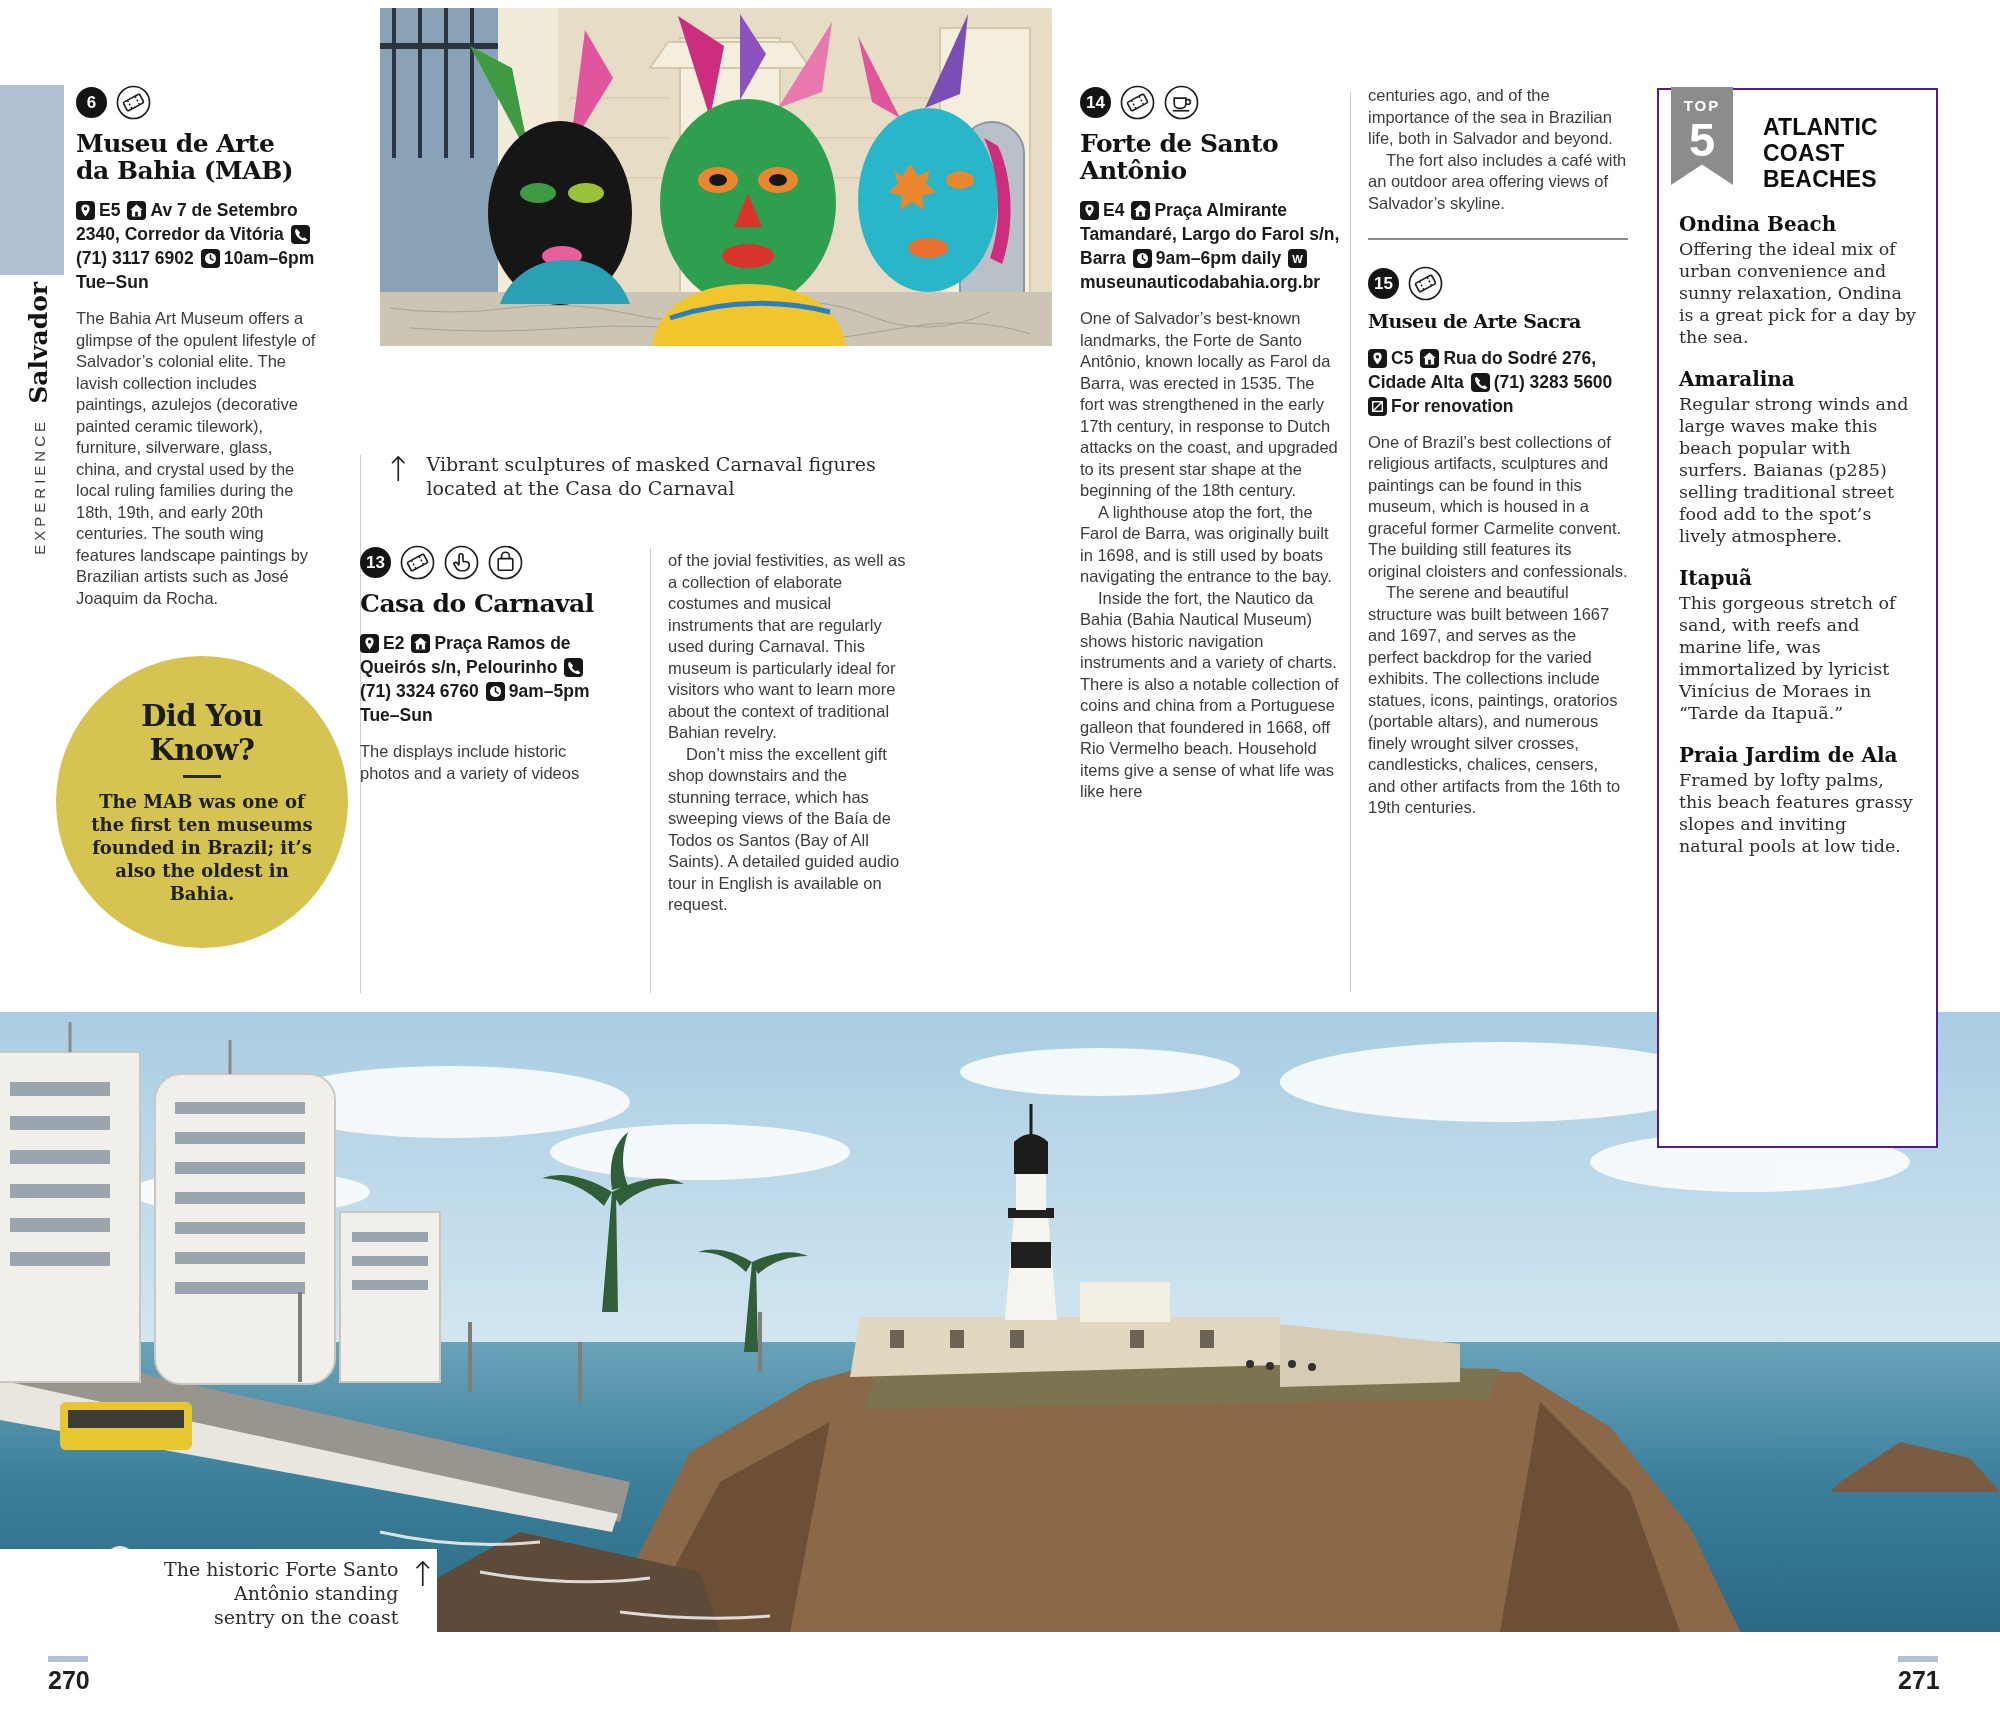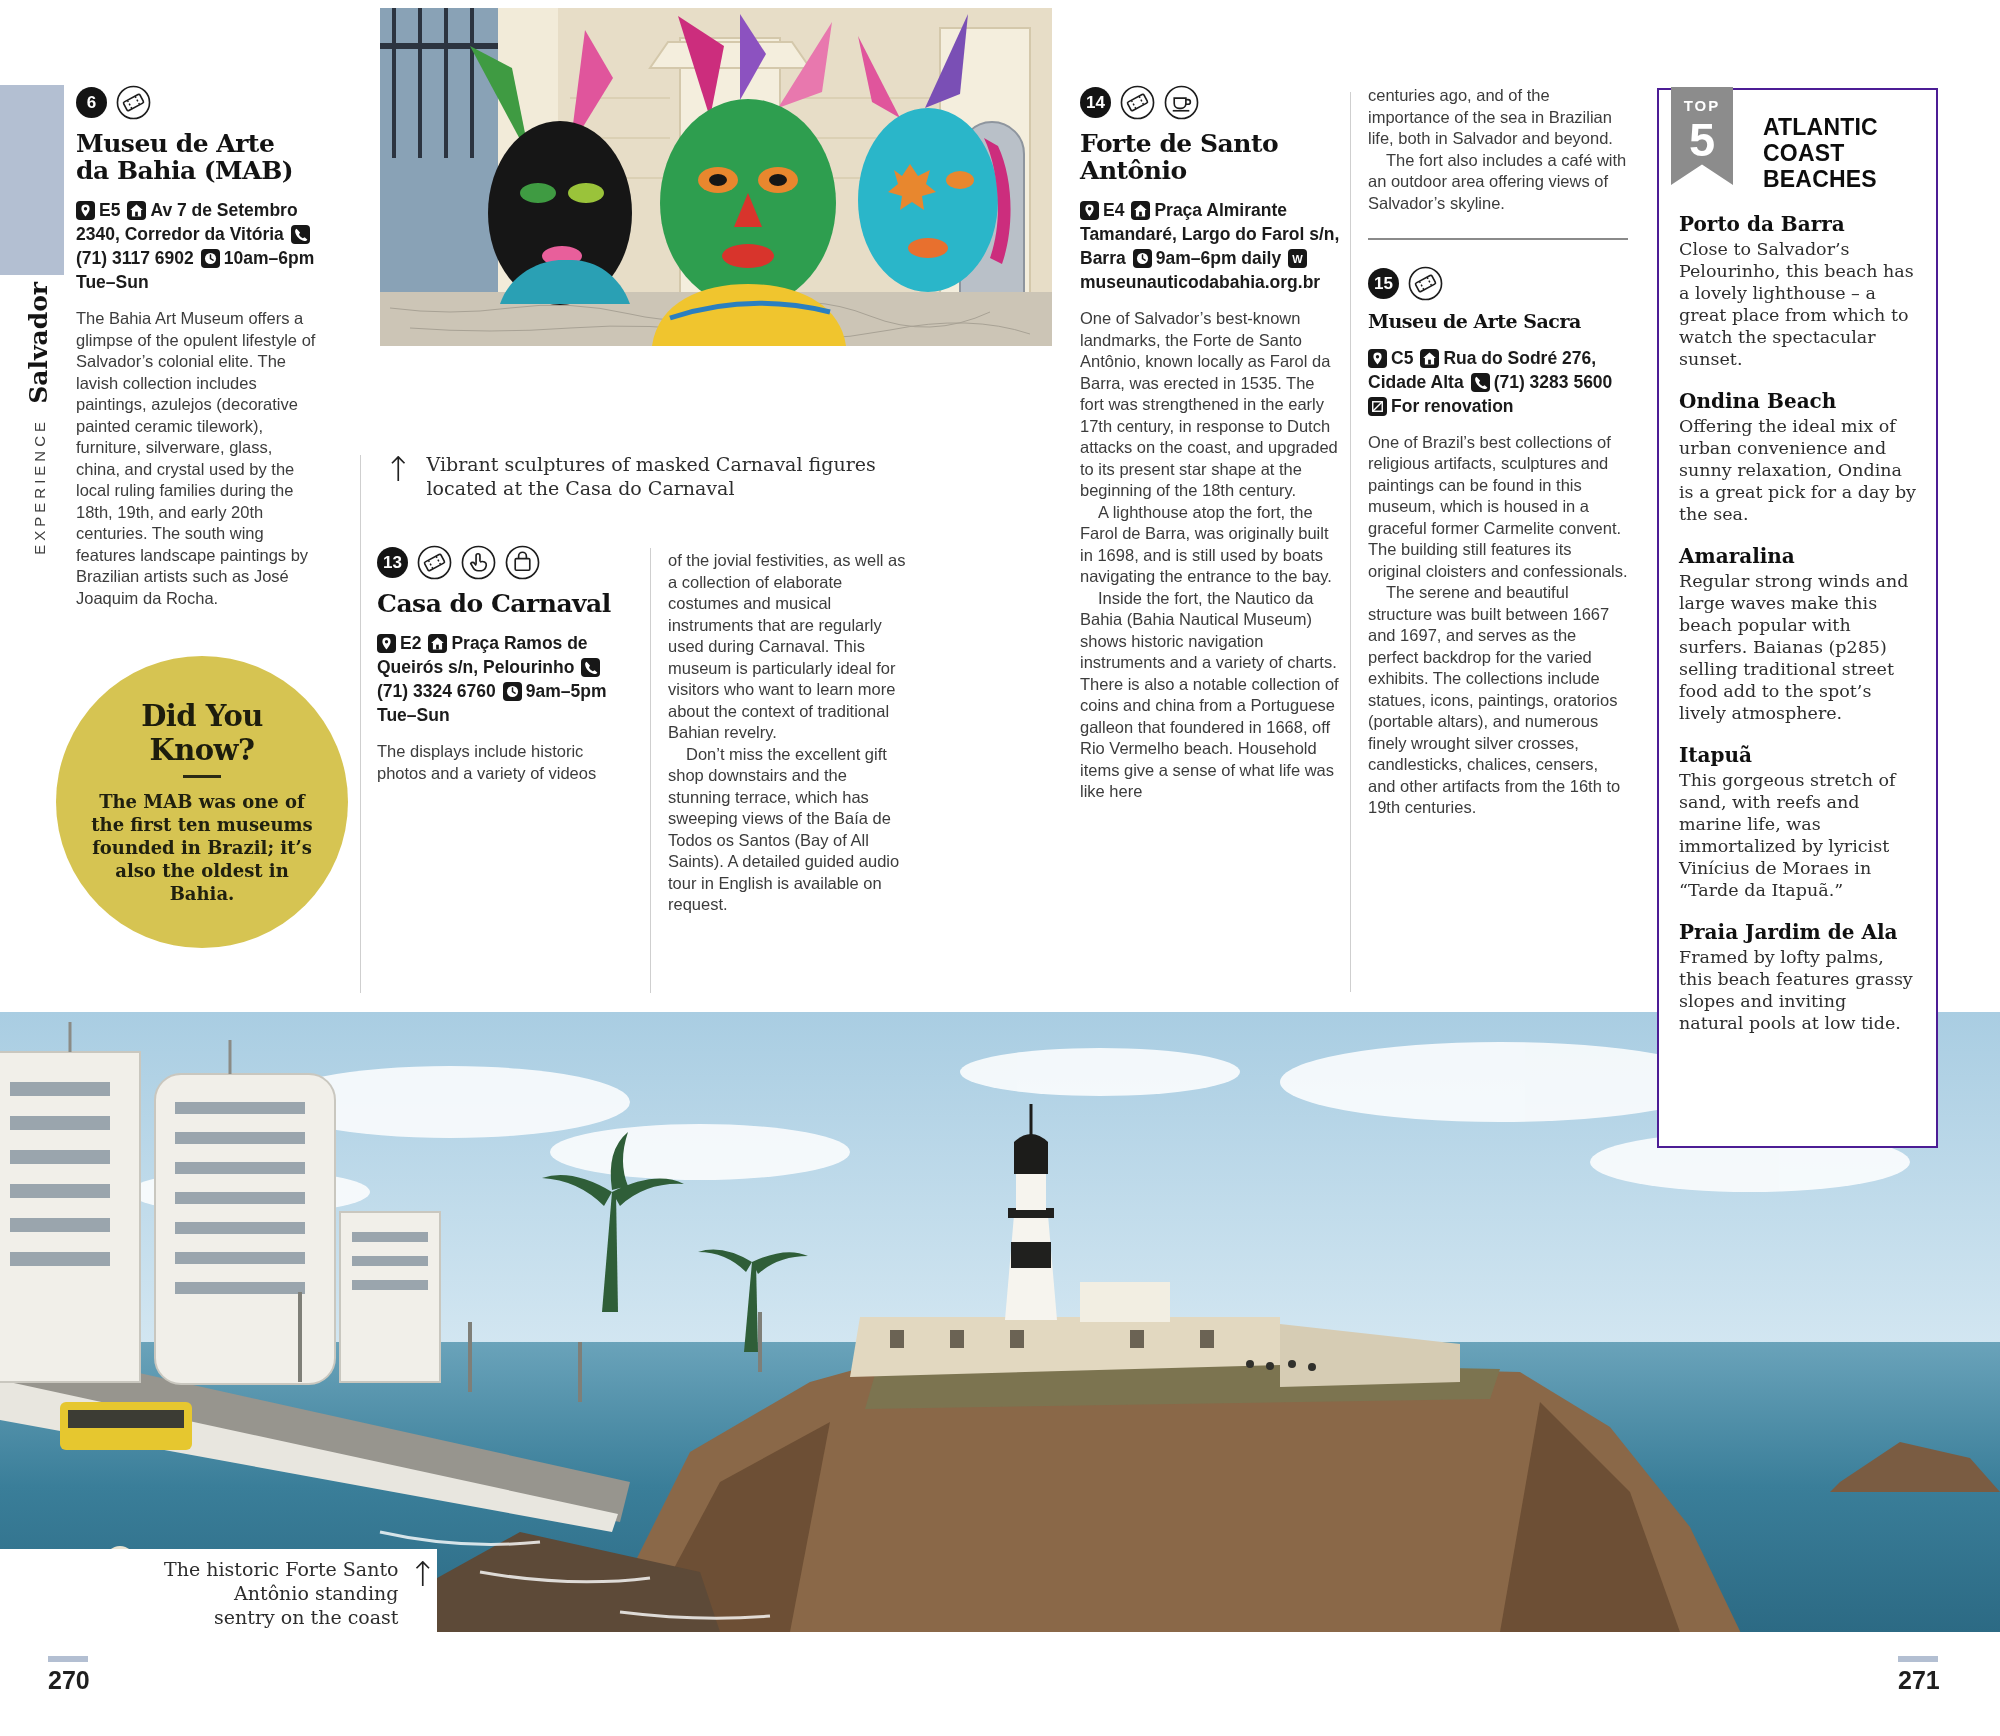--- a/index.html
+++ b/index.html
@@ -219,21 +219,21 @@
       <p>The Bahia Art Museum offers a glimpse of the opulent lifestyle of Salvador’s colonial elite. The lavish collection includes paintings, azulejos (decorative painted ceramic tilework), furniture, silverware, glass, china, and crystal used by the local ruling families during the 18th, 19th, and early 20th centuries. The south wing features landscape paintings by Brazilian artists such as José Joaquim da Rocha.</p>
     </div>
   </div>
 
   <div class="dyk">
     <h3>Did You Know?</h3>
     <div class="rule"></div>
     <p>The MAB was one of the first ten museums founded in Brazil; it’s also the oldest in Bahia.</p>
   </div>
 
-  <div class="col" style="left:377px;top:545px;">
+  <div class="col" style="left:360px;top:545px;">
     <div class="entry-head">
       <span class="badge">13</span>
       <svg class="fic">
           <use href="#i-ticket"></use>
         </svg>
       <svg class="fic">
           <use href="#i-hand"></use>
         </svg>
       <svg class="fic">
           <use href="#i-bag"></use>
@@ -445,24 +445,20 @@
 
   <div class="t5box">
     <div class="t5ribbon">
       <div class="rtop">TOP</div>
       <div class="rnum">5</div>
     </div>
     <h3 class="t5title">ATLANTIC
 COAST
 BEACHES</h3>
     <div class="beach">
-      <h4>Porto da Barra</h4>
-      <p>Close to Salvador’s Pelourinho, this beach has a lovely lighthouse – a great place from which to watch the spectacular sunset.</p>
-    </div>
-    <div class="beach">
       <h4>Ondina Beach</h4>
       <p>Offering the ideal mix of urban convenience and sunny relaxation, Ondina is a great pick for a day by the sea.</p>
     </div>
     <div class="beach">
       <h4>Amaralina</h4>
       <p>Regular strong winds and large waves make this beach popular with surfers. Baianas (p285) selling traditional street food add to the spot’s lively atmosphere.</p>
     </div>
     <div class="beach">
       <h4>Itapuã</h4>
       <p>This gorgeous stretch of sand, with reefs and marine life, was immortalized by lyricist Vinícius de Moraes in “Tarde da Itapuã.”</p>

